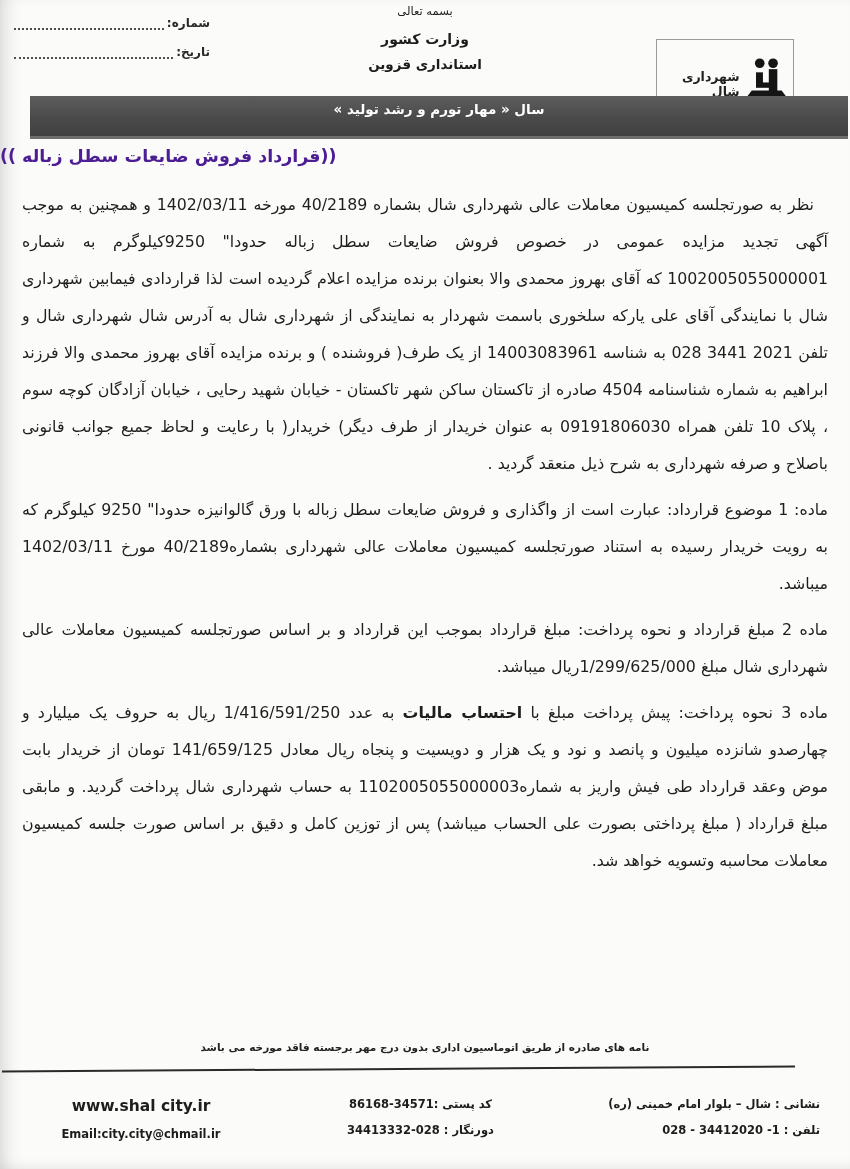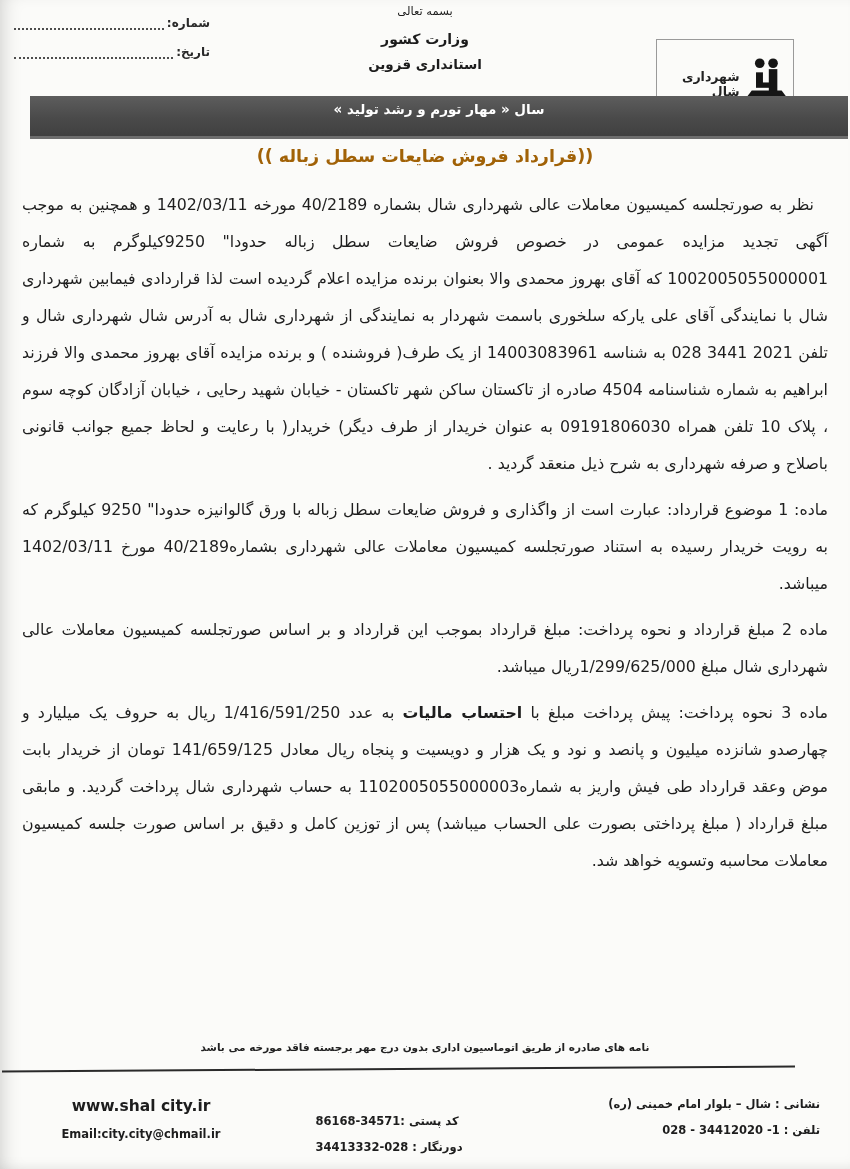--- a/index.html
+++ b/index.html
@@ -32,22 +32,22 @@
   .dots{flex:1;border-bottom:2px dotted #4d4d4d;height:13px;}
   
   .banner{
     position:absolute;top:96px;left:30px;right:2px;height:43px;
     background:linear-gradient(180deg,#5d5d5d 0%,var(--banner-bg) 55%,#404040 100%);
     color:var(--banner-fg);text-align:center;font-size:13.5px;font-weight:bold;line-height:27px;
     border-bottom:3px solid #6e6e6e;
   }
   
   .doc-title{
-    position:absolute;top:146px;left:0;right:0;text-align:center;
-    font-size:17.5px;font-weight:bold;color:#a16207;
+    position:absolute;top:146px;left:0;right:0;text-align:left;
+    font-size:17.5px;font-weight:bold;color:#4c1d95;
   }
   
   .doc-body{
     position:absolute;top:186px;right:22px;left:22px;
     font-size:15.8px;line-height:37px;text-align:justify;color:#1e1e1e;
   }
   .doc-body p{margin-bottom:9px;}
   .doc-body p.indent{text-indent:14px;}
   .doc-body b{font-weight:bold;}
   
@@ -59,21 +59,21 @@
     position:absolute;top:1068px;left:2px;right:55px;height:0;
     border-top:2px solid var(--rule);transform:rotate(-.35deg);
   }
   .doc-footer{
     position:absolute;top:1097px;right:30px;left:26px;
     display:flex;justify-content:space-between;align-items:flex-start;
   }
   .f-col{font-size:11.5px;font-weight:bold;color:#1d1d1d;}
   .f-col > div{margin-bottom:12px;white-space:nowrap;}
   .f-right{width:235px;text-align:right;}
-  .f-mid{width:210px;text-align:left;margin-top:17px;}
+  .f-mid{width:210px;text-align:center;}
   .f-left{width:230px;text-align:center;direction:ltr;}
   .website{font-size:15.5px;}
 </style>
 </head>
 <body>
 
 <div class="page">
 
   <header class="doc-header">
     <div class="logo-box">

